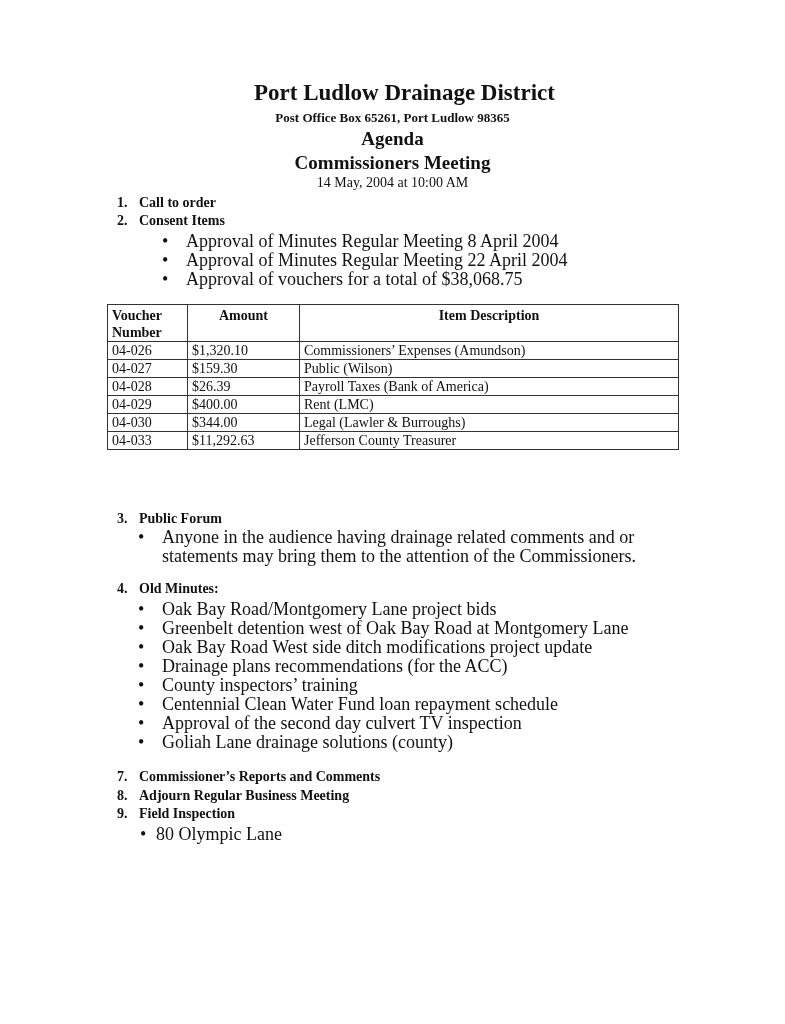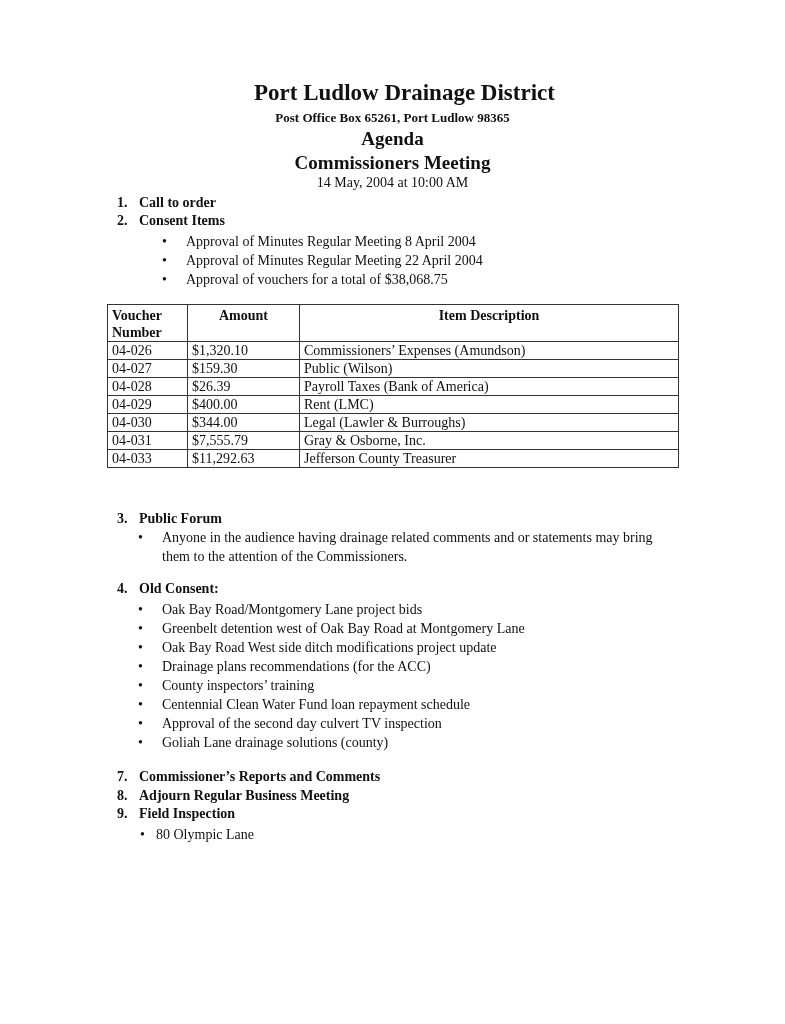--- a/index.html
+++ b/index.html
@@ -9,21 +9,21 @@
     }
     .header { position: absolute; left: 0; width: 785px; text-align: center; }
     .title { top: 80px; font-size: 23px; font-weight: bold; padding-left: 12px; }
     .address { top: 110px; font-size: 13px; font-weight: bold; }
     .agenda { top: 128px; font-size: 19px; font-weight: bold; }
     .meeting { top: 152px; font-size: 19px; font-weight: bold; }
     .date { top: 175px; font-size: 14px; }
 
     .section { position: absolute; left: 117px; font-size: 14px; font-weight: bold; }
     .section .num { display: inline-block; width: 22px; }
-    .bullets { position: absolute; font-size: 14px; line-height: 19px; margin: 0; padding: 0; list-style: none; }
+    .bullets { position: absolute; font-size: 18px; line-height: 19px; margin: 0; padding: 0; list-style: none; }
     .bullets li { position: relative; padding-left: 24px; }
     .bullets li::before { content: "•"; position: absolute; left: 0; top: 0; }
 
     table.vouchers {
       position: absolute; left: 107px; top: 304px; width: 572px;
       border-collapse: collapse; font-size: 14px;
     }
     table.vouchers th, table.vouchers td {
       border: 1px solid #333; padding: 0 4px; text-align: left; line-height: 17px;
     }
@@ -86,41 +86,36 @@
         <td>04-029</td>
         <td>$400.00</td>
         <td>Rent (LMC)</td>
       </tr>
       <tr>
         <td>04-030</td>
         <td>$344.00</td>
         <td>Legal (Lawler &amp; Burroughs)</td>
       </tr>
       <tr>
-        <td>04-031</td>
-        <td>$7,555.79</td>
-        <td>Gray &amp; Osborne, Inc.</td>
-      </tr>
-      <tr>
         <td>04-033</td>
         <td>$11,292.63</td>
         <td>Jefferson County Treasurer</td>
       </tr>
     </tbody>
 </table>
 
 <div class="section" style="top:511px">
   <span class="num">3.</span><span>Public Forum</span>
 </div>
 <ul class="bullets" style="left:138px; top:528px; width:535px;">
   <li>Anyone in the audience having drainage related comments and or statements may bring them to the attention of the Commissioners.</li>
 </ul>
 
 <div class="section" style="top:581px">
-  <span class="num">4.</span><span>Old Consent:</span>
+  <span class="num">4.</span><span>Old Minutes:</span>
 </div>
 <ul class="bullets" style="left:138px; top:600px;">
   <li>Oak Bay Road/Montgomery Lane project bids</li>
   <li>Greenbelt detention west of Oak Bay Road at Montgomery Lane</li>
   <li>Oak Bay Road West side ditch modifications project update</li>
   <li>Drainage plans recommendations (for the ACC)</li>
   <li>County inspectors’ training</li>
   <li>Centennial Clean Water Fund loan repayment schedule</li>
   <li>Approval of the second day culvert TV inspection</li>
   <li>Goliah Lane drainage solutions (county)</li>

